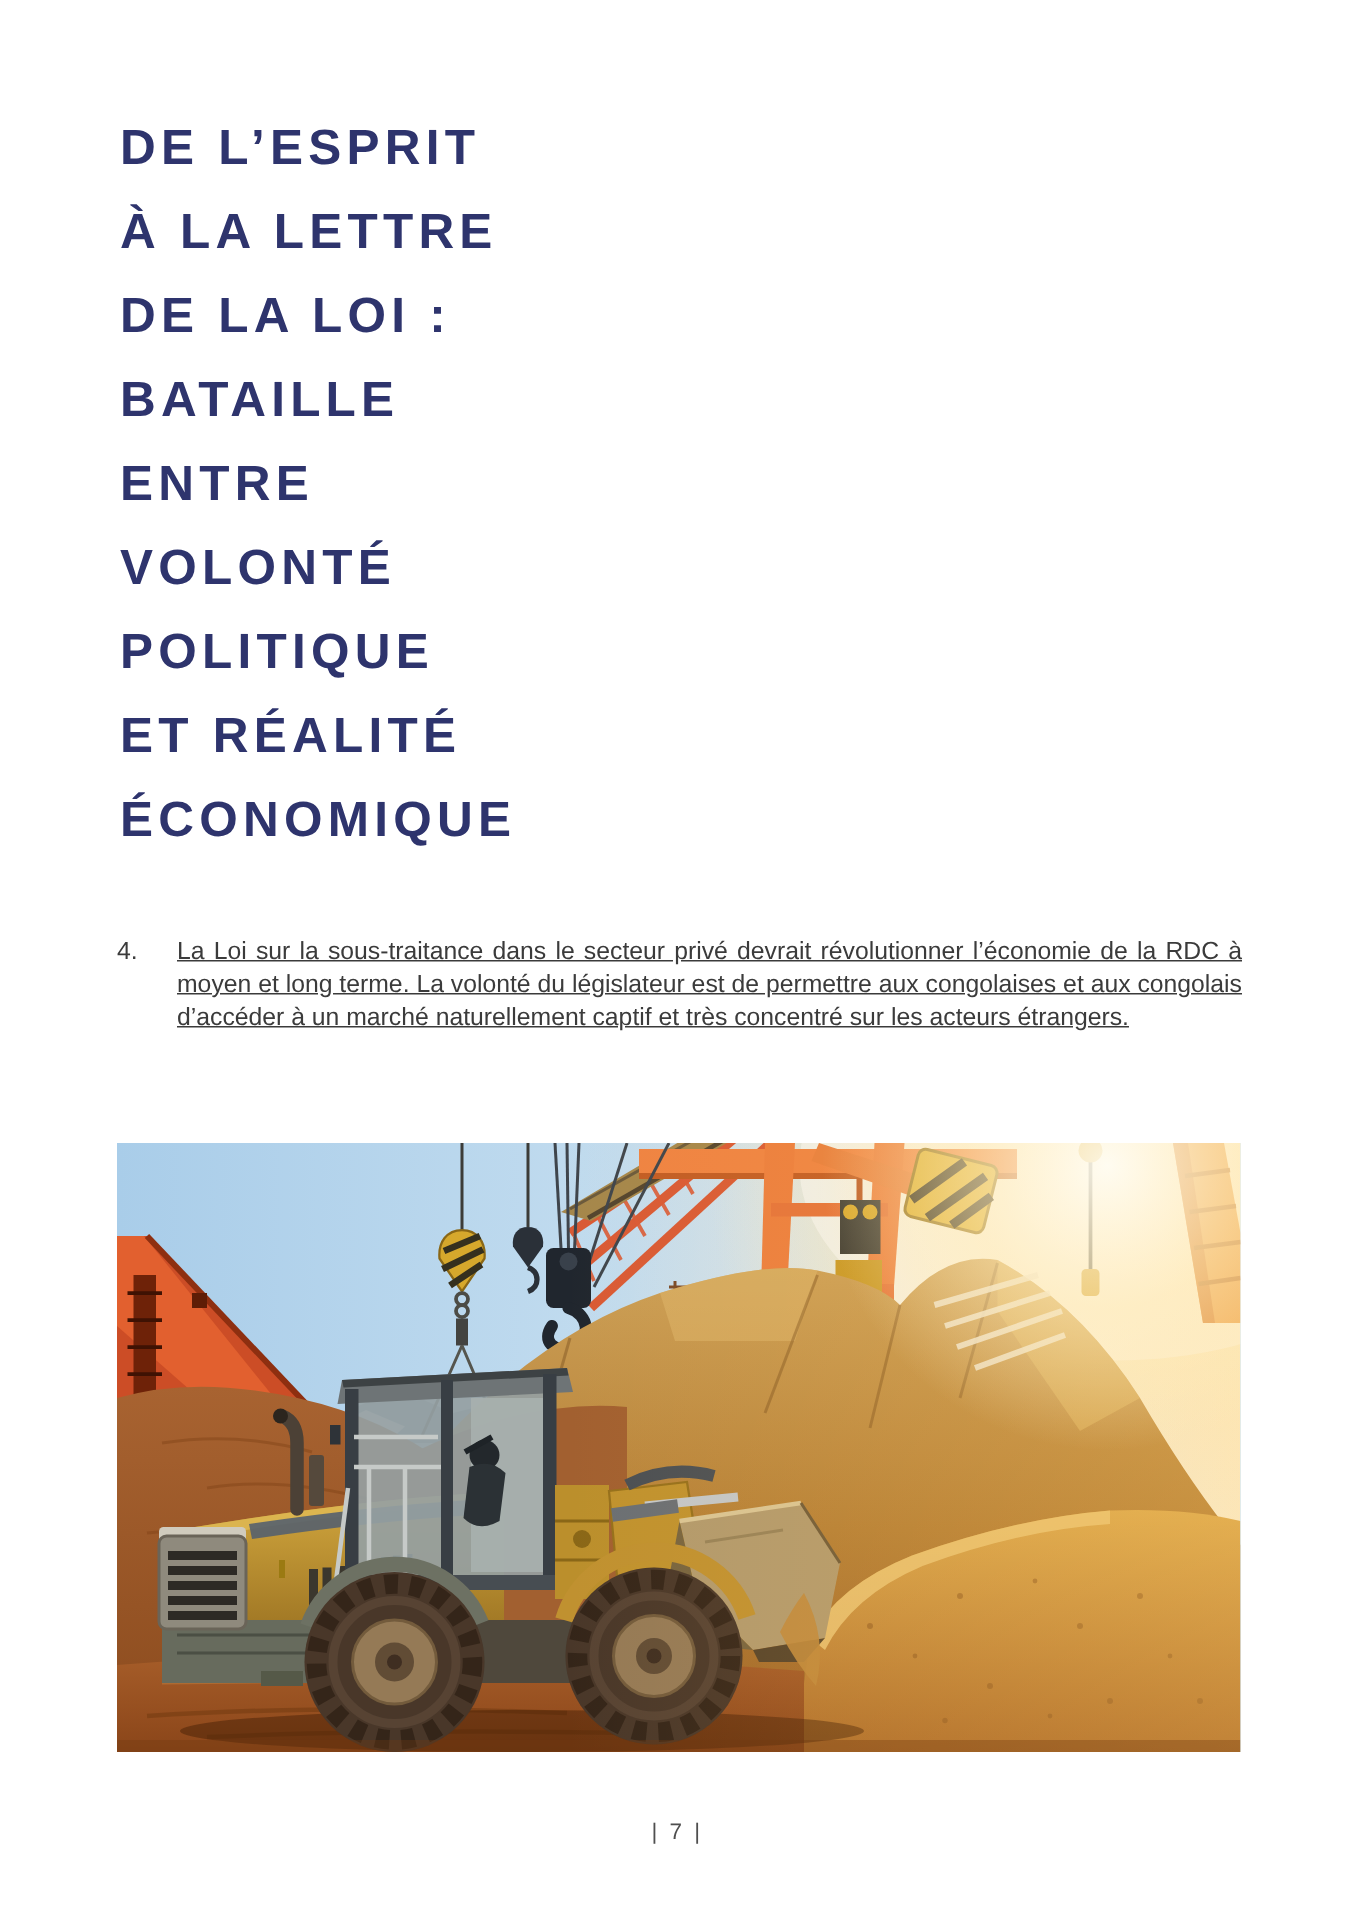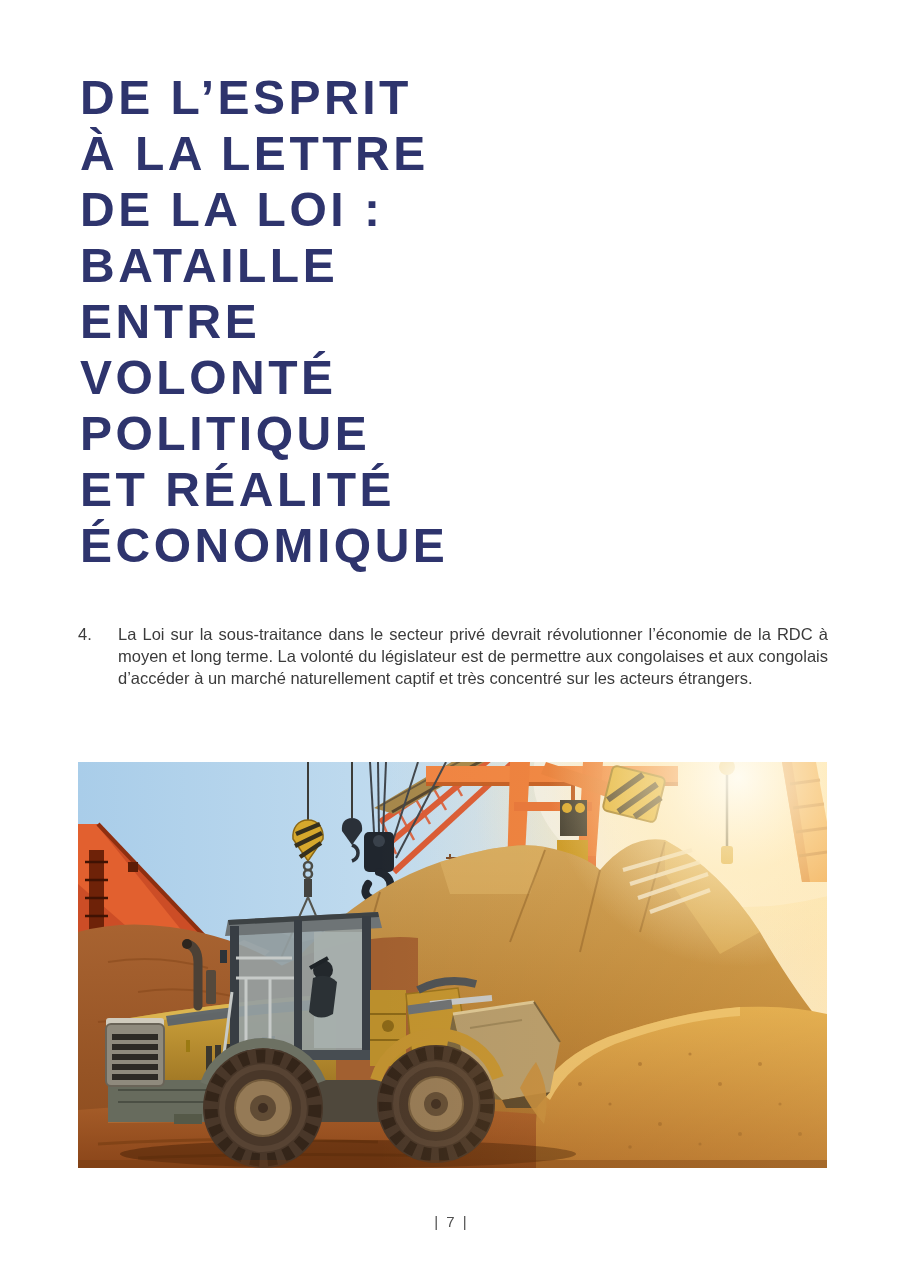--- a/index.html
+++ b/index.html
@@ -3,29 +3,29 @@
 <meta charset="utf-8">
 <style>
   html,body{margin:0;padding:0;}
   body{
     width:903px;height:1280px;background:#ffffff;position:relative;
     font-family:"Liberation Sans", sans-serif;overflow:hidden;
   }
   .page{position:absolute;inset:0;background:#ffffff;}
   .heading{
     position:absolute;left:80px;top:70px;margin:0;
-    font-size:48px;line-height:56px;font-weight:bold;letter-spacing:3.5px;
+    font-size:33px;line-height:56px;font-weight:bold;letter-spacing:3.5px;
     color:#2e346d;white-space:pre-line;
   }
   .para{
     position:absolute;left:78px;top:623px;width:750px;
     display:flex;color:#3b3b3b;font-size:16.5px;line-height:22px;
   }
   .para .num{flex:none;width:40px;}
-  .para .body{flex:1;text-align:justify;}
+  .para .body{flex:1;text-align:justify;text-decoration:underline;}
   .photo{
     position:absolute;left:78px;top:762px;width:749px;height:406px;margin:0;
     overflow:hidden;background:#b9d7ec;
   }
   .photo svg{display:block;width:100%;height:100%;}
   .footer{
     position:absolute;left:0;right:0;top:1213px;text-align:center;
     font-size:15px;line-height:18px;color:#4f4f4f;letter-spacing:2px;
   }
 </style>

